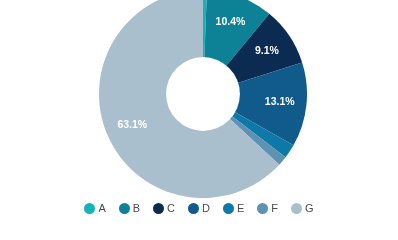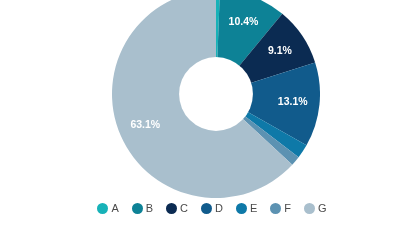--- a/index.html
+++ b/index.html
@@ -9,21 +9,21 @@
   }
   body {
     width: 398px;
     height: 221px;
     font-family: "Liberation Sans", sans-serif;
     overflow: hidden;
     position: relative;
   }
   #chart-root {
     position: absolute;
-    left: 13px; top: 0;
+    left: 0; top: 0;
     width: 356px;
     height: 221px;
     text-align: right;
   }
   .chart-area {
     position: absolute;
     left: 0;
     top: 0;
     width: 398px;
     height: 190px;

